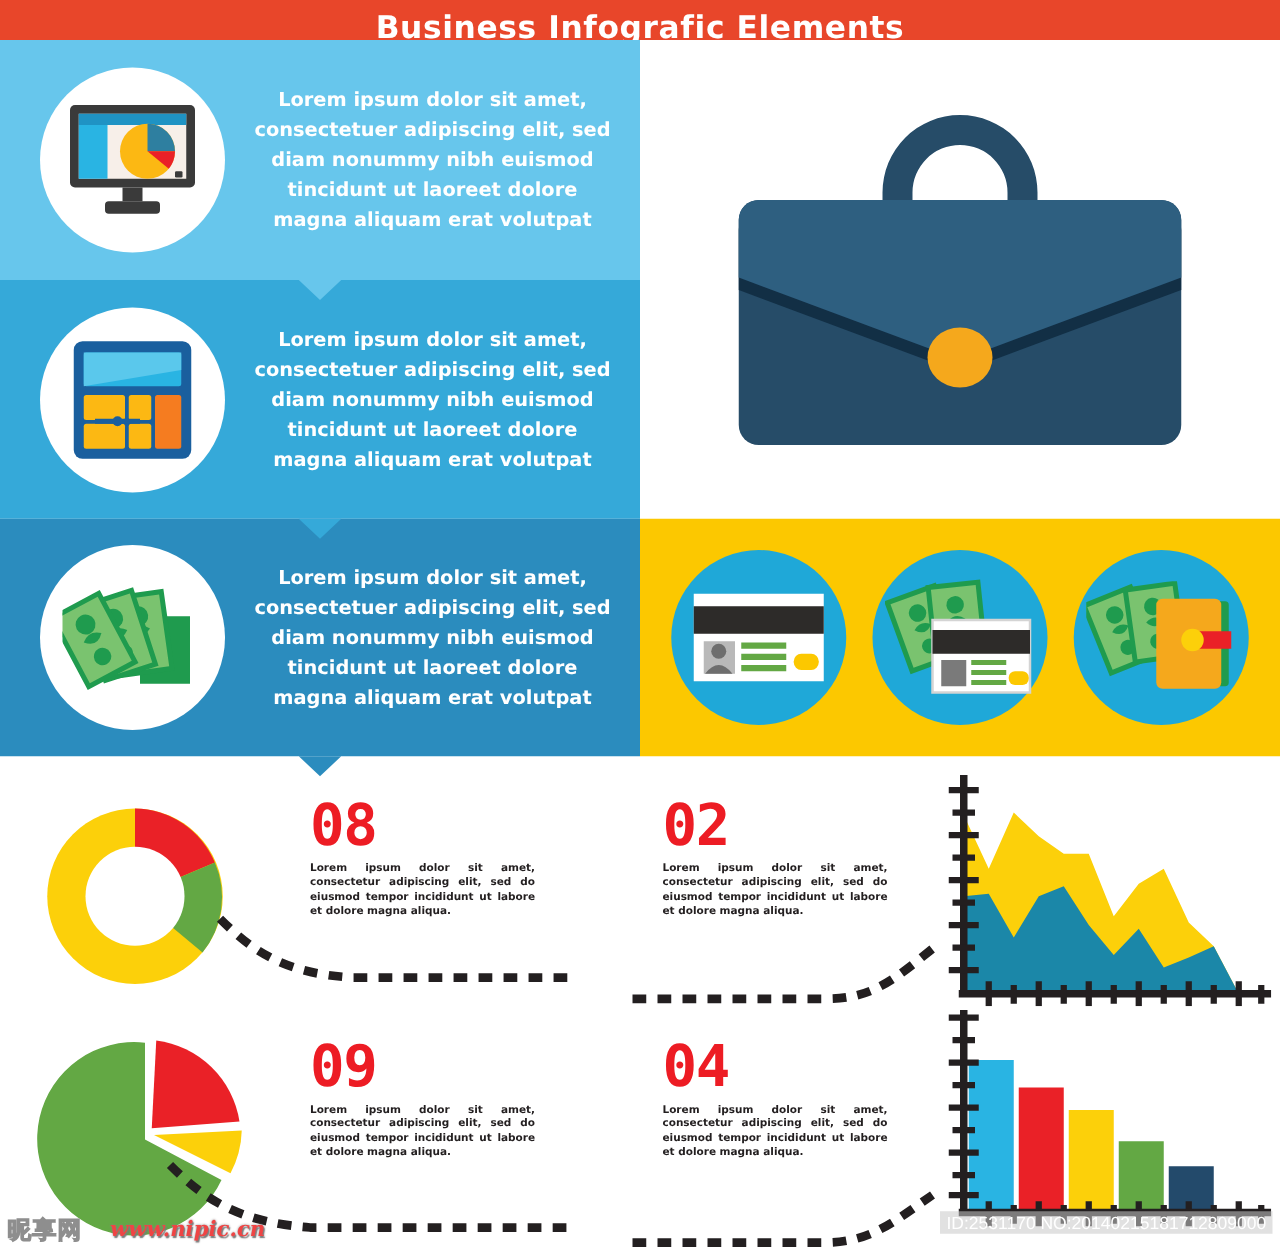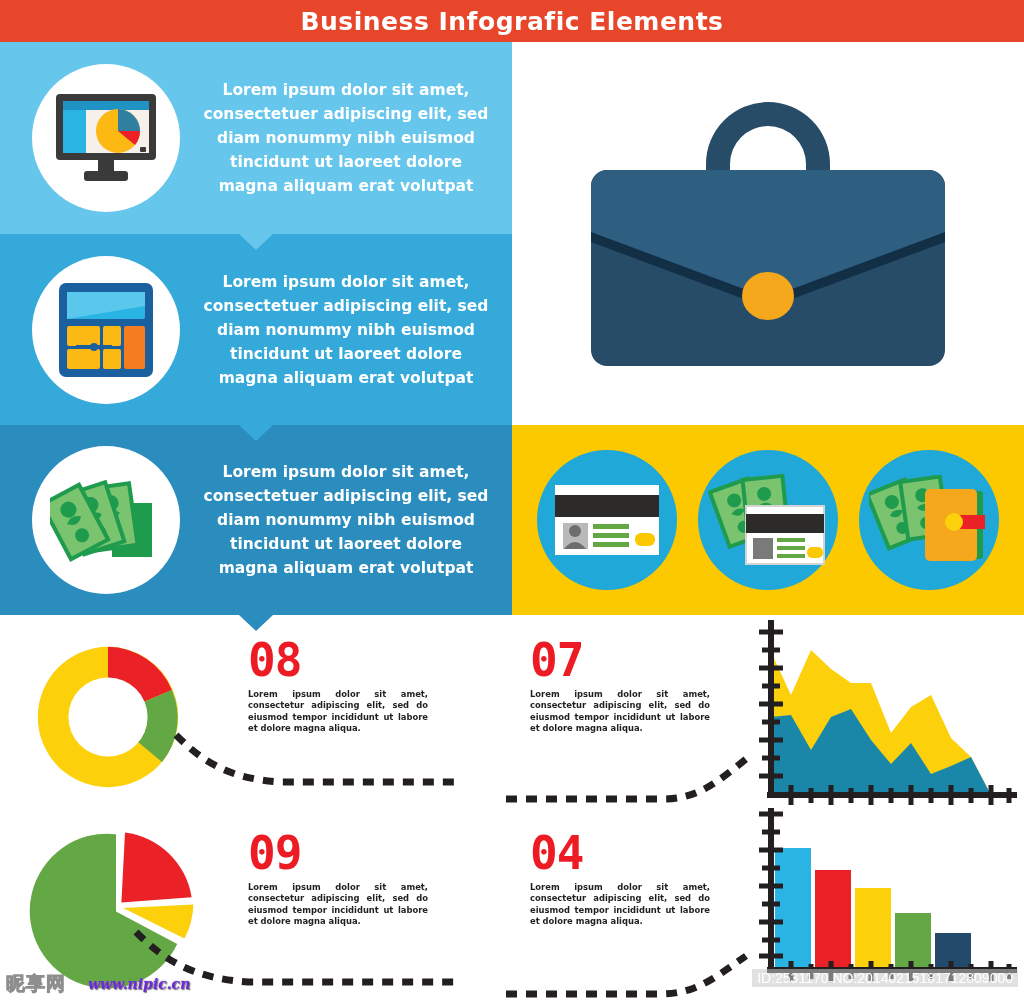--- a/index.html
+++ b/index.html
@@ -16,21 +16,21 @@
     position:absolute; left:0; top:0; width:1024px; height:42px;
     background:#e8462a;
     display:flex; align-items:center; justify-content:center;
   }
   .header-title {
     color:#ffffff; font-size:25px; font-weight:bold;
     letter-spacing:.5px; font-family:"DejaVu Sans", sans-serif;
   }
 
   
-  .top { position:absolute; left:0; top:42px; width:1024px; height:573px; }
+  .top { position:absolute; left:0; top:32px; width:1024px; height:573px; }
 
   .left-col { position:absolute; left:0; top:0; width:512px; height:573px; }
   .info-row { position:absolute; left:0; width:512px; display:block; }
   .info-row.r1 { top:0;   height:192px; background:#67c6ec; }
   .info-row.r2 { top:192px; height:191px; background:#35a9d9; }
   .info-row.r3 { top:383px; height:190px; background:#2b8cbe; }
 
   .row-arrow {
     position:absolute; left:50%; transform:translateX(-50%);
     width:0; height:0; border-left:17px solid transparent;
@@ -103,21 +103,21 @@
   .wm-left {
     position:absolute; left:6px; bottom:4px;
     display:flex; align-items:center; gap:22px; z-index:30;
   }
   .wm-cjk {
     font-size:19px; font-weight:bold; color:#ffffff;
     -webkit-text-stroke:1px #8e8e8e;
     font-family:"DejaVu Sans", sans-serif; letter-spacing:1px;
   }
   .wm-url {
-    font-size:14px; color:#6d28d9; font-style:italic; font-weight:bold;
+    font-size:17px; color:#ef4444; font-style:italic; font-weight:bold;
     text-shadow:0 0 2px #888, 1px 1px 1px #777;
     font-family:"DejaVu Serif", serif;
   }
   .wm-id {
     position:absolute; right:6px; bottom:14px; z-index:30;
     background:rgba(200,200,200,.55); color:#ffffff;
     font-size:14px; padding:1px 5px;
     font-family:"Liberation Sans", sans-serif;
   }
 </style>
@@ -306,21 +306,21 @@
         <path d="M4 6 C 30 32, 58 52, 116 56 L 326 56" fill="none" stroke="#231f20" stroke-width="7" stroke-dasharray="11 9" stroke-linecap="butt"></path>
       </svg>
       <div class="num-block">
         <div class="num">09</div>
         <div class="num-text">Lorem ipsum dolor sit amet, consectetur adipiscing elit, sed do eiusmod tempor incididunt ut labore et dolore magna aliqua.</div>
       </div>
     </div>
 
     <div class="quad q3">
       <div class="num-block">
-        <div class="num">07</div>
+        <div class="num">02</div>
         <div class="num-text">Lorem ipsum dolor sit amet, consectetur adipiscing elit, sed do eiusmod tempor incididunt ut labore et dolore magna aliqua.</div>
       </div>
       <svg class="dashes" style="left:-10px; top:130px;" width="260" height="60">
         <path d="M4 54 L 160 54 C 196 54, 214 38, 244 14" fill="none" stroke="#231f20" stroke-width="7" stroke-dasharray="11 9" stroke-linecap="butt"></path>
       </svg>
       <div class="chart-slot">
         <svg width="280" height="185" viewBox="0 0 280 185">
 
           <polygon fill="#fcd00a" points="34,175 34,32 54,75 74,30 94,49 114,63 134,63 154,113 174,87 194,75 214,118 234,137 254,175"></polygon>
           <polygon fill="#1b87a8" points="34,175 34,97 54,95 74,130 94,97 114,89 134,120 154,144 174,123 194,154 214,146 234,137 254,175"></polygon>

